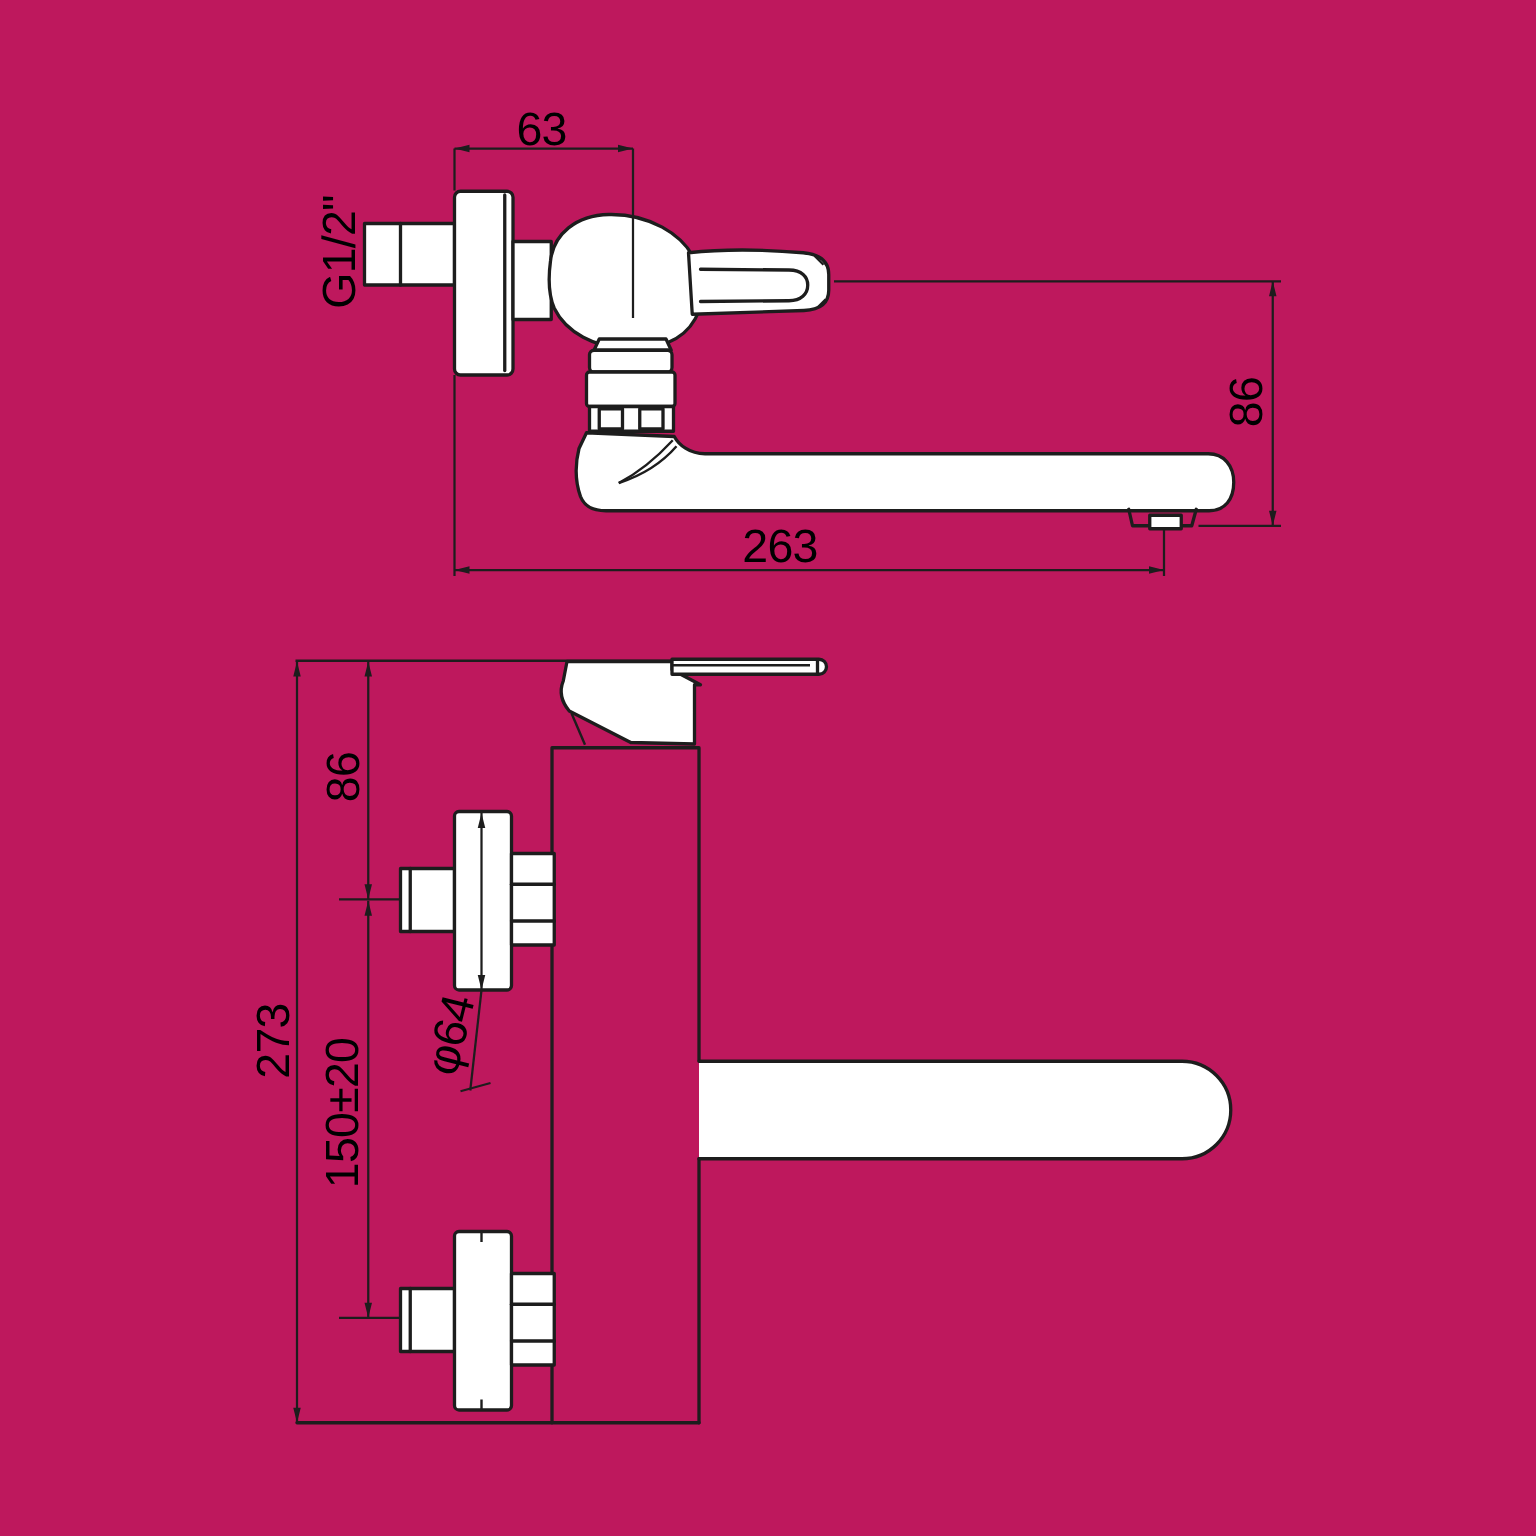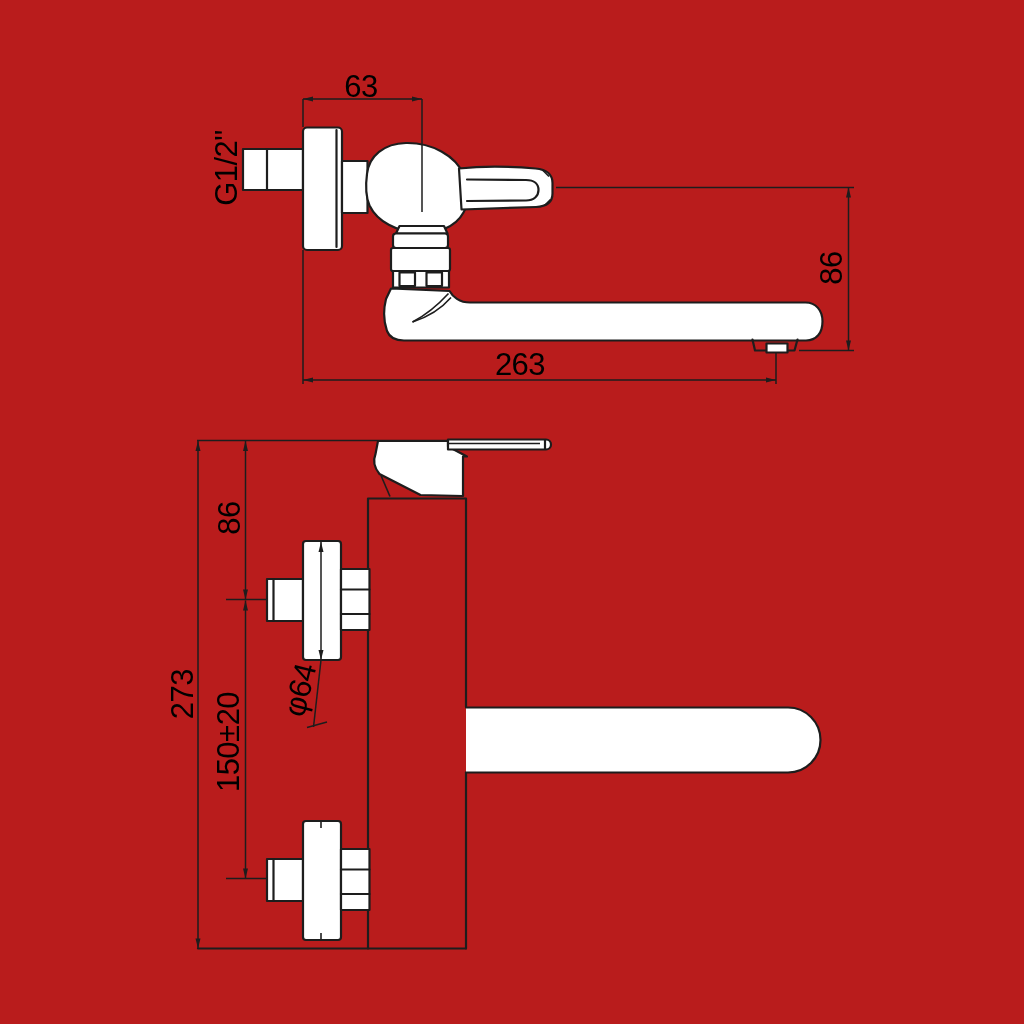--- a/index.html
+++ b/index.html
@@ -1,16 +1,16 @@
 <!DOCTYPE html>
 <html><head>
 <meta charset="utf-8">
 <style>
   html,body{margin:0;padding:0;background:#ffffff;}
-  #canvas{width:1024px;height:1024px;position:relative;background:#b91c1c;overflow:hidden;}
+  #canvas{width:1024px;height:1024px;position:relative;background:#be185d;overflow:hidden;}
   svg{display:block;}
   .obj{stroke:#1d1d1d;stroke-width:2.2;fill:none;stroke-linejoin:round;stroke-linecap:round;}
   .objf{stroke:#1d1d1d;stroke-width:2.2;fill:#ffffff;stroke-linejoin:round;stroke-linecap:round;}
   .thin{stroke:#1d1d1d;stroke-width:1.6;fill:none;stroke-linejoin:round;stroke-linecap:butt;}
   .dim{stroke:#1d1d1d;stroke-width:1.5;fill:none;stroke-linecap:butt;}
   .arr{fill:#1d1d1d;stroke:none;}
   .dimtext{font-family:"Liberation Sans","DejaVu Sans",sans-serif;font-size:31px;fill:#000000;letter-spacing:-0.5px;}
 </style>
 </head>
 <body>

